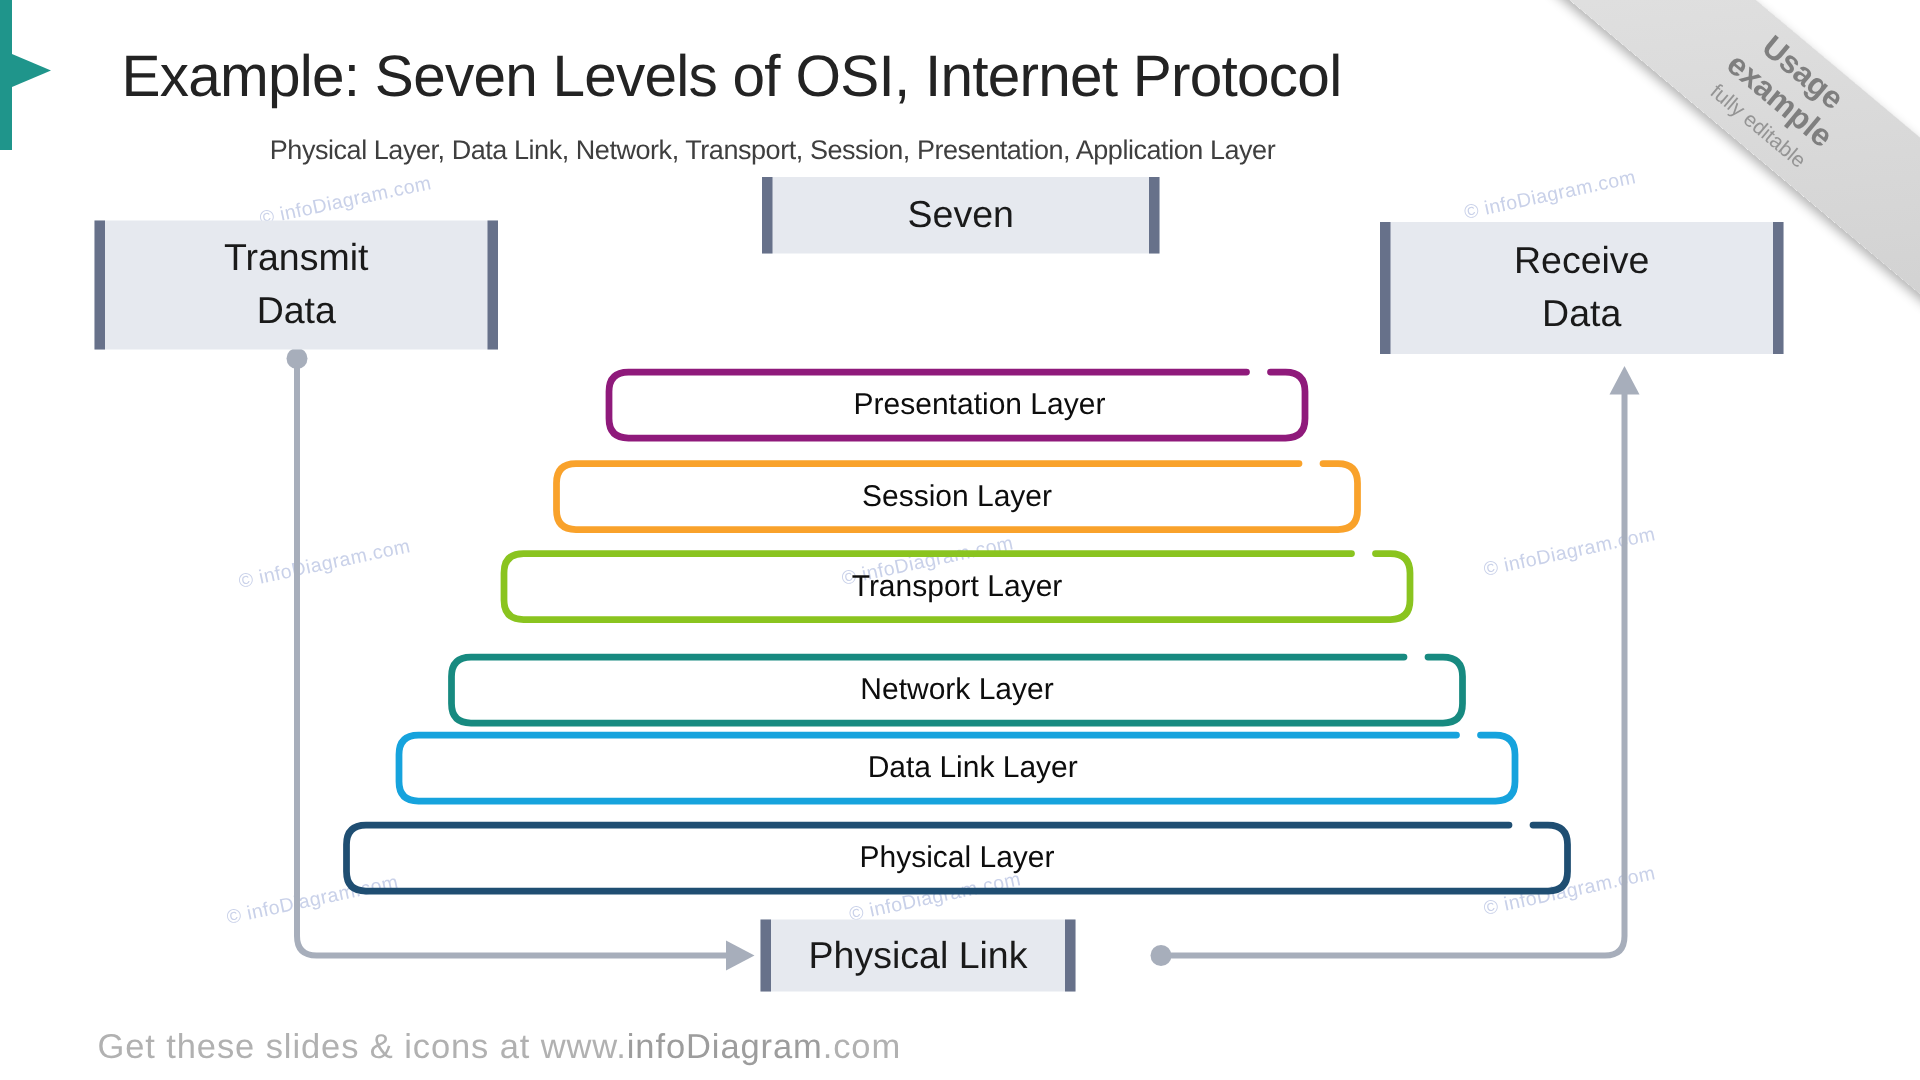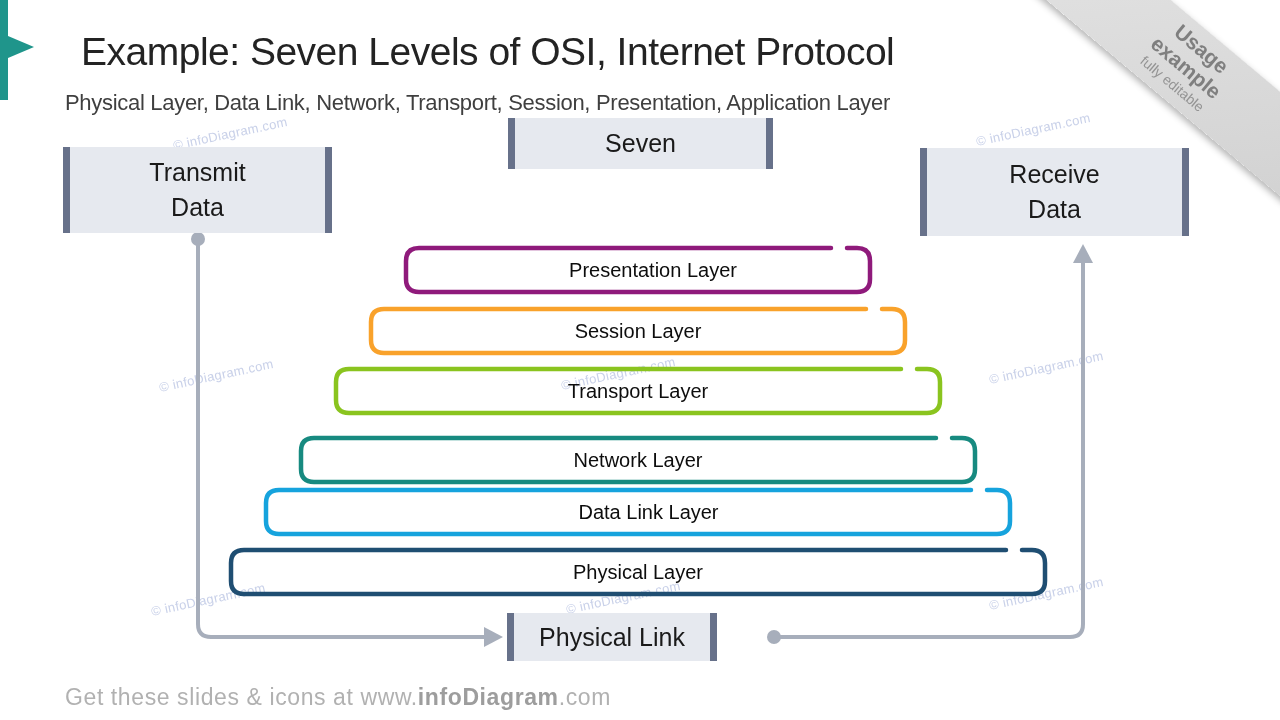--- a/index.html
+++ b/index.html
@@ -5,21 +5,21 @@
   html,body{margin:0;padding:0;}
   body{font-family:"Liberation Sans",sans-serif;background:#ffffff;}
   #slide{position:relative;width:1280px;height:720px;background:#fff;overflow:hidden;}
 
   
   .accent{position:absolute;left:0;top:0;width:34px;height:105px;z-index:4;}
 
   
   .header{position:absolute;left:65px;top:14px;z-index:4;width:900px;}
   .title{font-size:39px;font-weight:400;color:#232323;margin:16px;letter-spacing:-0.5px;}
-  .subtitle{font-size:22px;font-weight:400;color:#3f3f3f;margin:6px 0 0 0;letter-spacing:-0.3px;}
+  .subtitle{font-size:18px;font-weight:400;color:#3f3f3f;margin:6px 0 0 0;letter-spacing:-0.3px;text-align:center;}
 
   
   .ribbon{position:absolute;top:26px;right:-72px;width:330px;padding:6px 0 8px;z-index:6;
     transform:rotate(40deg);background:linear-gradient(135deg,#e3e3e3,#d2d2d2);
     box-shadow:0 3px 7px rgba(0,0,0,.3);text-align:center;}
   .ribbon .r1,.ribbon .r2{font-size:21px;font-weight:700;color:#7f7f7f;line-height:1.15;}
   .ribbon .r3{font-size:14px;color:#949494;line-height:1.3;}
 
   
   .gnode{position:absolute;box-sizing:border-box;background:var(--node-fill);
@@ -37,21 +37,21 @@
 
   
   #arrows{position:absolute;left:0;top:0;z-index:1;color:var(--arrow);}
 
   
   .wm{position:absolute;font-size:13px;color:#c9d1e9;transform:rotate(-12deg);
     white-space:nowrap;z-index:0;letter-spacing:0.3px;}
 
   
   .footer{position:absolute;left:65px;top:684px;z-index:4;font-size:23px;color:#b1b1b1;letter-spacing:0.6px;}
-  .footer .brand{font-weight:700;color:#9d9d9d;margin-top:18px;}
+  .footer .brand{font-weight:400;color:#9d9d9d;margin-top:18px;}
 </style>
 </head>
 <body>
 
 <div id="slide" style="--accent: #1F958B; --arrow: #A7AEBB; --node-fill: #E6E9EF; --node-bar: #67718A;">
 
   <div class="wm" style="left:172px;top:126px">© infoDiagram.com</div>
   <div class="wm" style="left:975px;top:122px">© infoDiagram.com</div>
   <div class="wm" style="left:158px;top:368px">© infoDiagram.com</div>
   <div class="wm" style="left:560px;top:366px">© infoDiagram.com</div>

